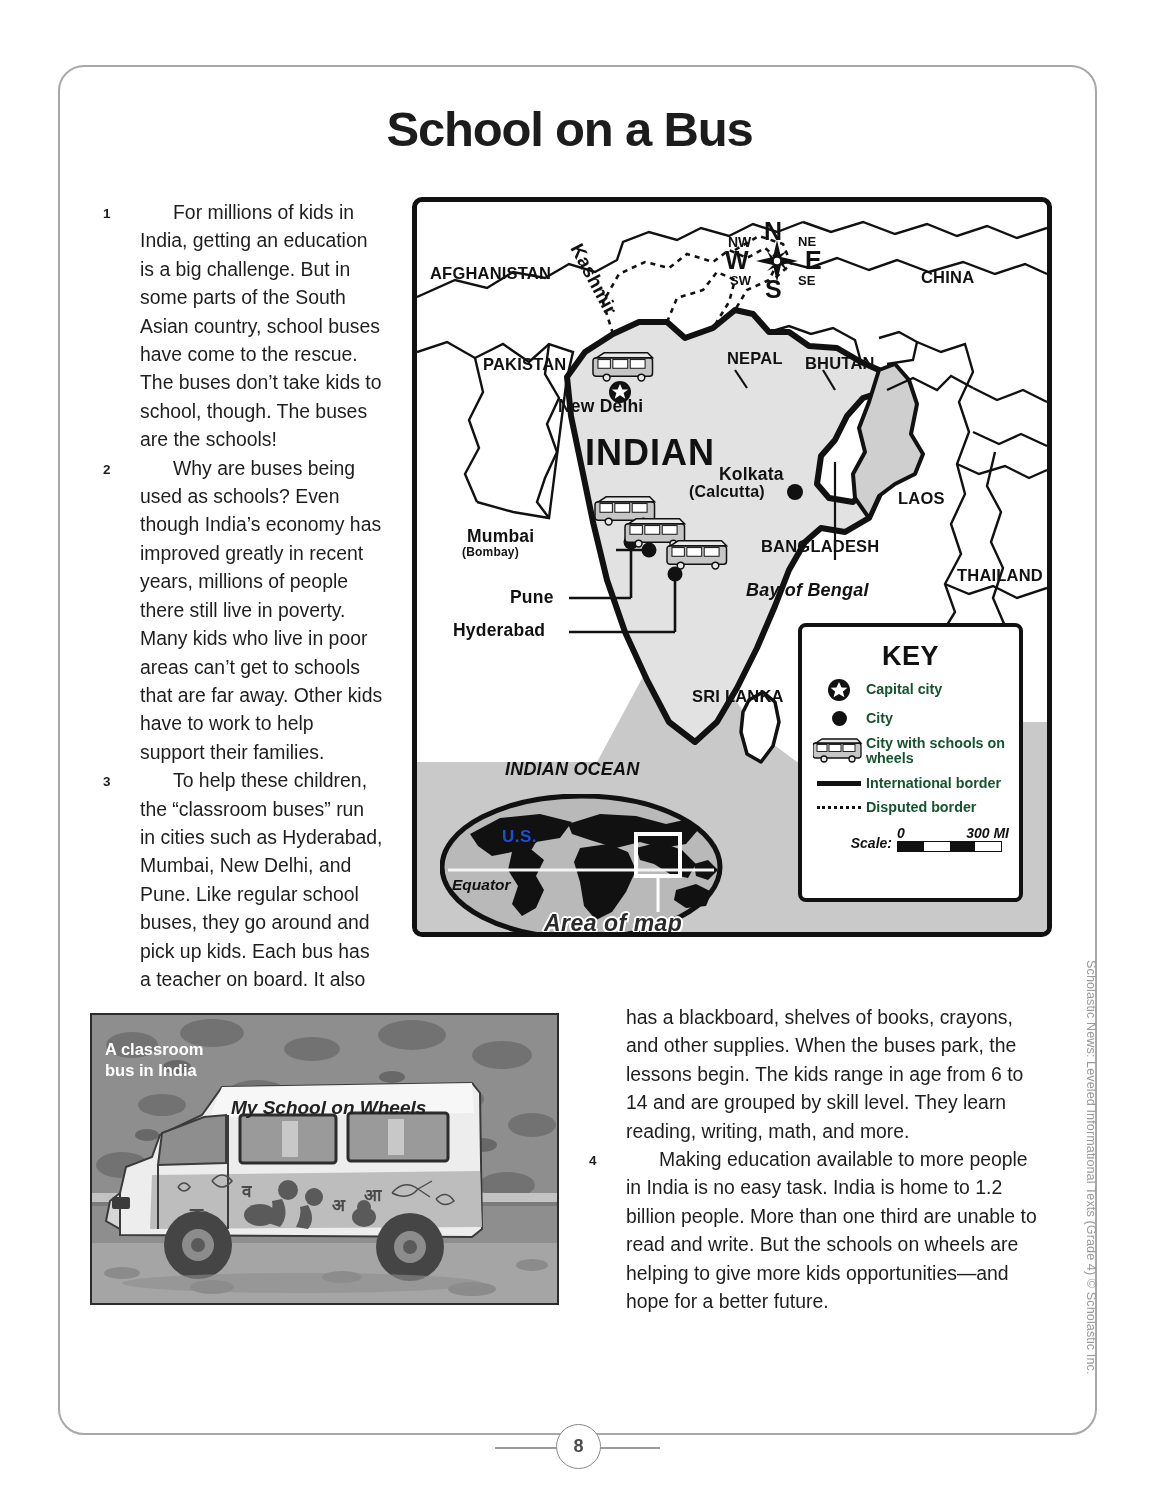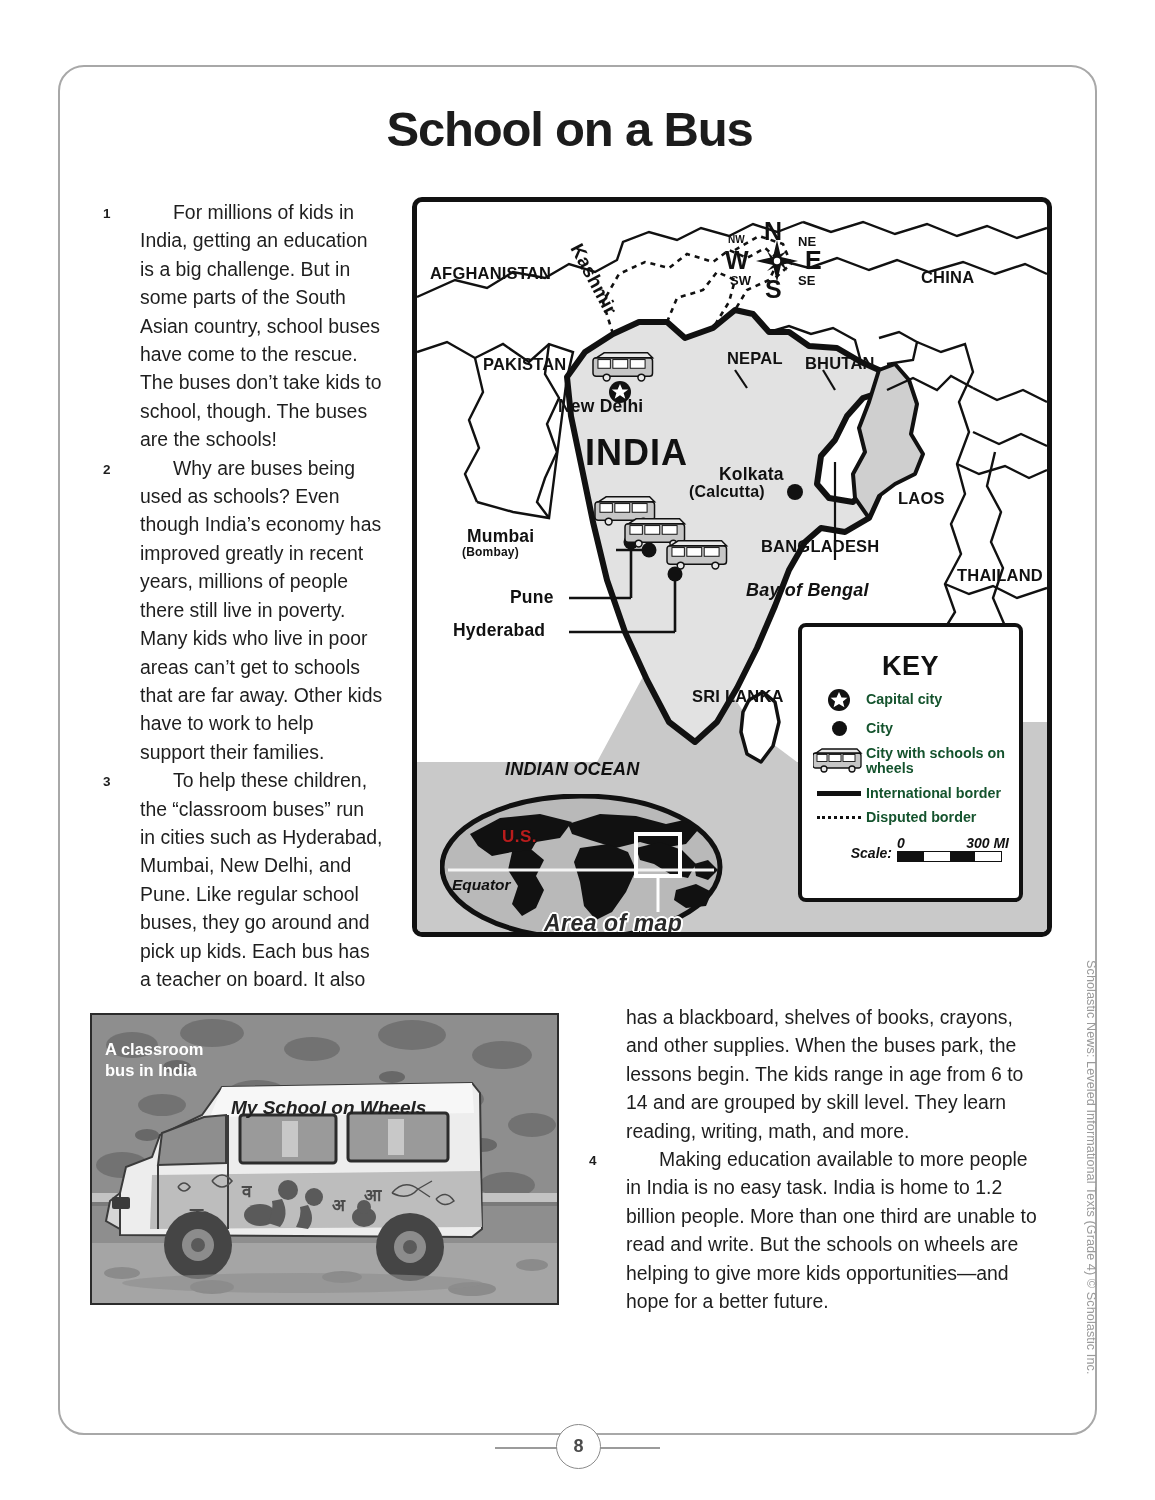--- a/index.html
+++ b/index.html
@@ -88,35 +88,35 @@
   .map-label.ocean   { font-size:18px; font-style:italic; font-weight:600; }
   .map-label.kashmir { font-size:19px; font-weight:600; }
 
   
   #compass { position:absolute; left:303px; top:16px; width:115px; height:90px; }
   #compass .c { position:absolute; font-weight:bold; color:#111; }
   #compass .N  { left:44px;  top:-1px;  font-size:25px; }
   #compass .S  { left:45px;  top:57px;  font-size:25px; }
   #compass .W  { left:5px;   top:28px;  font-size:25px; }
   #compass .E  { left:85px;  top:28px;  font-size:25px; }
-  #compass .NW { left:8px;   top:16px;  font-size:10px; }
+  #compass .NW { left:8px;   top:16px;  font-size:14px; }
   #compass .NE { left:78px;  top:16px;  font-size:13px; }
   #compass .SW { left:10px;  top:55px;  font-size:13px; }
   #compass .SE { left:78px;  top:55px;  font-size:13px; }
   #compass .rose { position:absolute; left:36px; top:22px; }
 
   
   #key-box {
     position:absolute;
     left:381px; top:421px;
     width:225px; height:279px;
     background:#fff;
     border:4px solid #111;
     border-radius:8px;
-    padding:24px 10px 0 10px;
+    padding:14px 10px 0 10px;
   }
   #key-title { text-align:center; font-size:27px; font-weight:bold; letter-spacing:0.5px; color:#111; margin-bottom:6px; }
   .key-row { display:flex; align-items:center; margin-bottom:9px; }
   .key-sym { width:54px; flex:0 0 54px; display:flex; align-items:center; justify-content:center; }
   .key-txt { font-size:14.3px; font-weight:bold; line-height:15.5px; color:#14532d; }
   .dot { width:15px; height:15px; border-radius:50%; background:#111; }
   .line-solid { width:44px; height:5px; background:#111; }
   .line-dotted { width:44px; border-top:3px dotted #111; }
   #scale-row { display:flex; align-items:flex-end; margin-top:2px;justify-content:flex-end; }
   #scale-word { font-size:14px; font-style:italic; font-weight:bold; color:#111; margin-right:5px; padding-bottom:1px; }
@@ -127,21 +127,21 @@
   #scale-bar i:nth-child(2){ background:#fff; }
   #scale-bar i:nth-child(3){ background:#111; }
   #scale-bar i:nth-child(4){ background:#fff; }
 
   
   #globe {
     position:absolute;
     left:23px; top:592px;
     width:283px; height:147px;
   }
-  #globe-label-us { position:absolute; left:62px; top:33px; font-size:17px; font-weight:bold; color:#b91c1c; letter-spacing:0.5px;
+  #globe-label-us { position:absolute; left:62px; top:33px; font-size:17px; font-weight:bold; color:#1d4ed8; letter-spacing:0.5px;
      text-shadow:1px 1px 0 #111,-1px 1px 0 #111,1px -1px 0 #111,-1px -1px 0 #111; }
   #globe-label-eq { position:absolute; left:12px; top:82px; font-size:15.5px; font-style:italic; font-weight:bold; color:#111; }
   #globe-label-area { position:absolute; left:104px; top:116px; font-size:23px; font-style:italic; font-weight:bold;
      color:#2a2a2a; letter-spacing:0.5px;
      text-shadow:2px 0 0 #fff,-2px 0 0 #fff,0 2px 0 #fff,0 -2px 0 #fff,1.5px 1.5px 0 #fff,-1.5px 1.5px 0 #fff,1.5px -1.5px 0 #fff,-1.5px -1.5px 0 #fff; }
 
   
   #photo-figure {
     position:absolute;
     left:90px; top:1013px;
@@ -358,21 +358,21 @@
   <div class="map-label country" style="left:13px; top:62px;">AFGHANISTAN</div>
   <div class="map-label country" style="left:66px; top:153px;">PAKISTAN</div>
   <div class="map-label country" style="left:504px; top:66px;">CHINA</div>
   <div class="map-label country" style="left:310px; top:147px;">NEPAL</div>
   <div class="map-label country" style="left:388px; top:152px;">BHUTAN</div>
   <div class="map-label country" style="left:344px; top:335px;">BANGLADESH</div>
   <div class="map-label country" style="left:481px; top:287px;">LAOS</div>
   <div class="map-label country" style="left:540px; top:364px;">THAILAND</div>
   <div class="map-label country" style="left:275px; top:484px; line-height:20px; white-space:pre-line;">SRI LANKA</div>
 
-  <div class="map-label big" style="left:168px; top:230px;">INDIA</div>
+  <div class="map-label big" style="left:168px; top:230px;">INDIAN</div>
   <div class="map-label kashmir" style="left:168px; top:38px; transform:rotate(62deg); transform-origin:0 0;">Kashmir</div>
 
   <div class="map-label city" style="left:141px; top:194px;">New Delhi</div>
   <div class="map-label city" style="left:302px; top:262px;">Kolkata</div>
   <div class="map-label city" style="left:272px; top:281px; font-size:16px;">(Calcutta)</div>
   <div class="map-label city" style="left:50px;  top:324px;">Mumbai</div>
   <div class="map-label city" style="left:45px;  top:343px; font-size:12px;">(Bombay)</div>
   <div class="map-label city" style="left:93px;  top:385px;">Pune</div>
   <div class="map-label city" style="left:36px;  top:418px;">Hyderabad</div>
 

